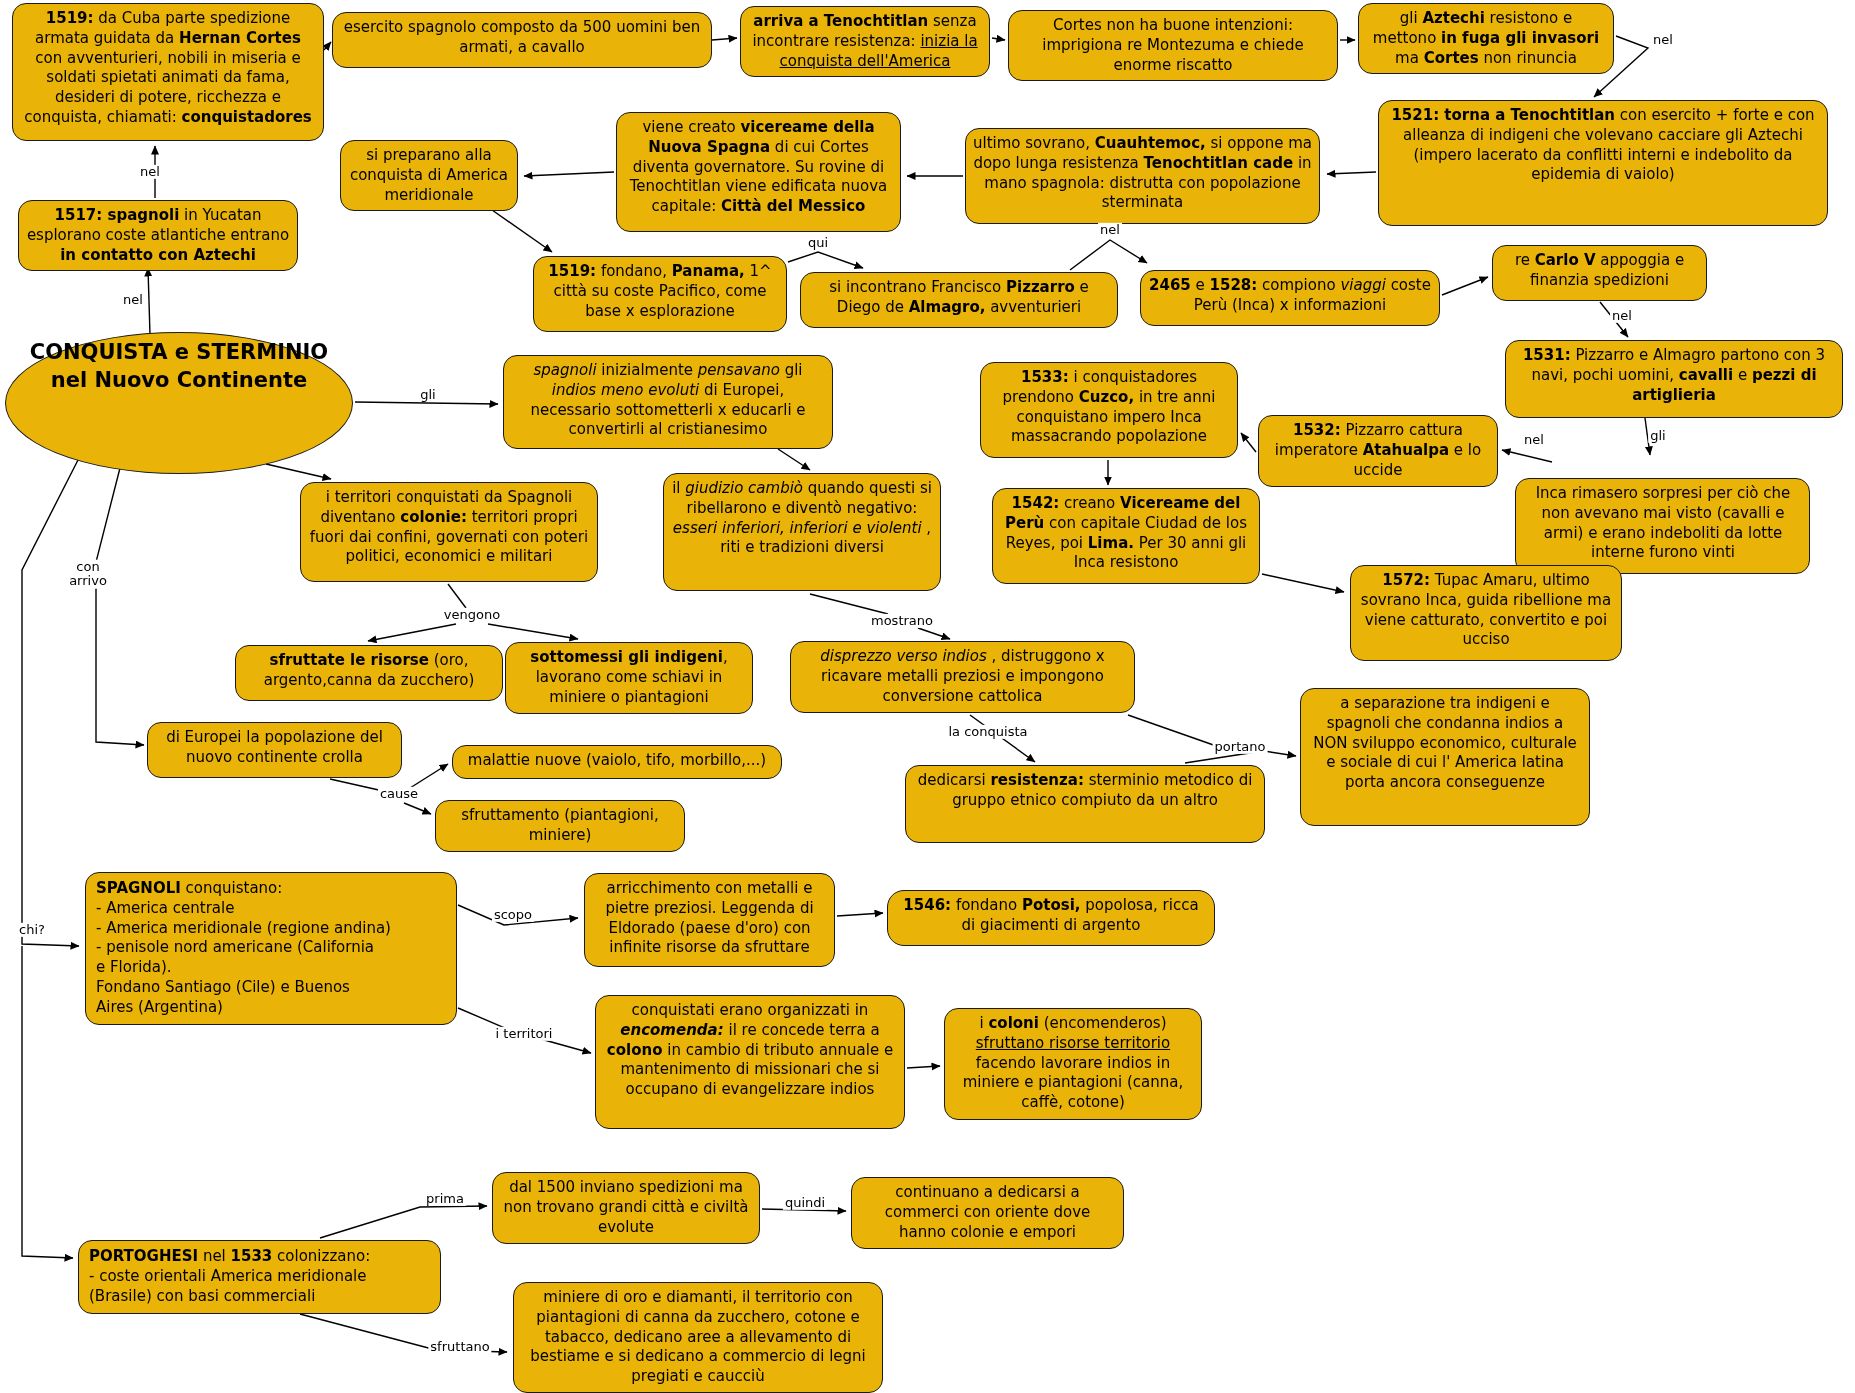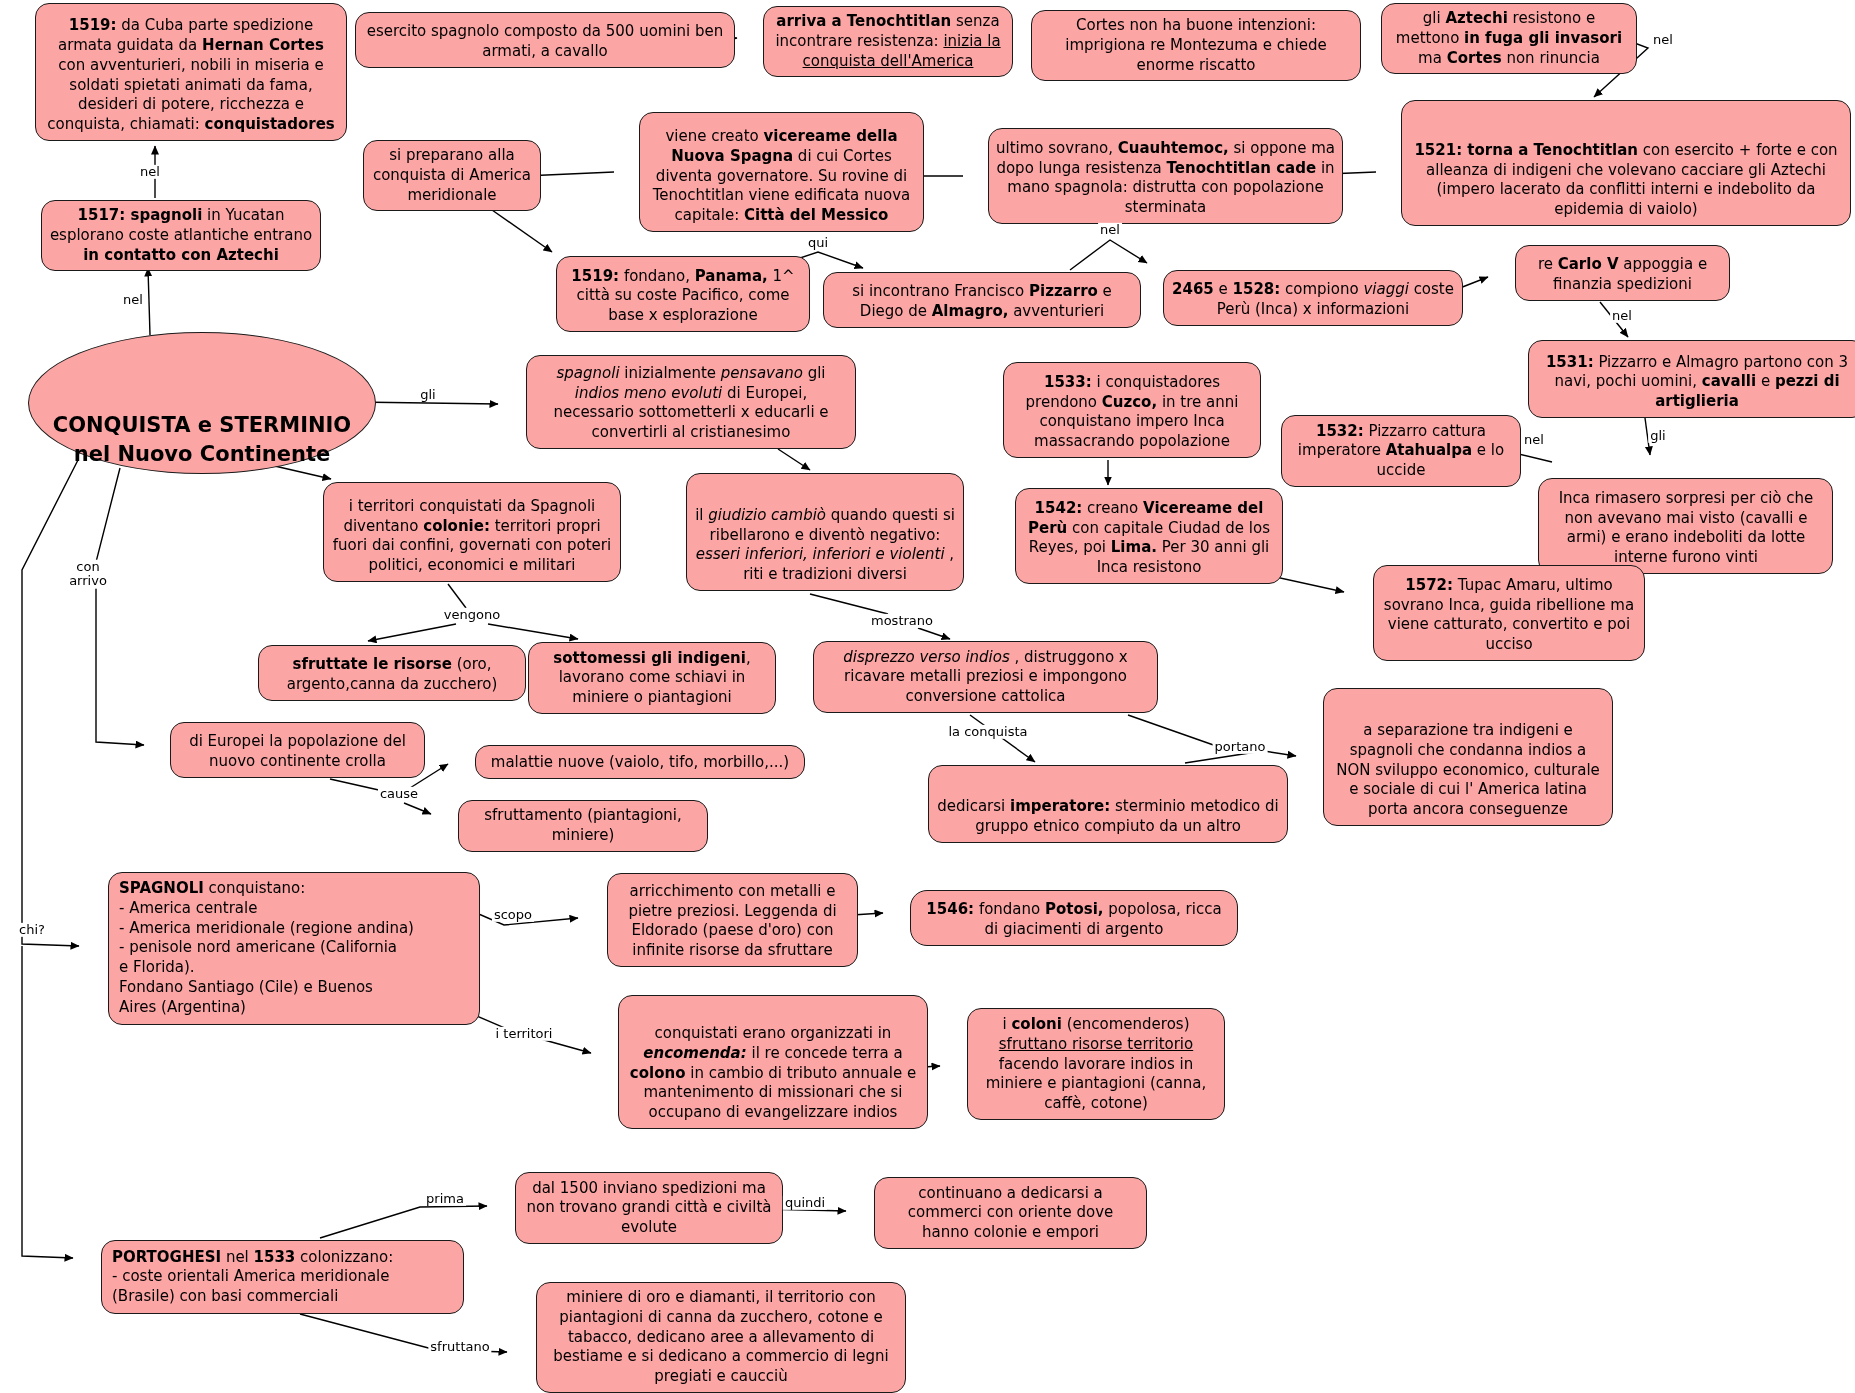--- a/index.html
+++ b/index.html
@@ -10,26 +10,25 @@
     font-family:"DejaVu Sans","Liberation Sans",sans-serif;
     color:#000;
     overflow:hidden;
   }
   #wires{position:absolute;left:0;top:0;width:1855px;height:1393px;}
   .node{
     position:absolute;
     box-sizing:border-box;
     border:1.5px solid #1a1a1a;
     border-radius:14px;
-    background:#fca5a5;
-    display:flex;align-items:flex-end;justify-content:center;
+    background:#eab308;
+    display:flex;align-items:flex-start;justify-content:center;
     text-align:center;
     font-size:15px;line-height:1.32;
     padding:5px 7px;
-    margin-left:23px;
   }
   .node.left{text-align:left;justify-content:flex-start;white-space:pre-line;padding:6px 10px;}
   .node.ellipse{
     border-radius:50%;
     font-size:21px;line-height:1.35;font-weight:bold;
     white-space:pre-line;
   }
   .bb{font-weight:bold;}
   .ii{font-style:italic;}
   .uu{text-decoration:underline;}
@@ -188,21 +187,21 @@
       <div class="node" style="left: 147px; top: 722px; width: 255px; min-height: 56px;">
         <div><span>di Europei la popolazione del nuovo continente crolla</span></div>
       </div>
       <div class="node" style="left: 452px; top: 745px; width: 330px; min-height: 34px;">
         <div><span>malattie nuove (vaiolo, tifo, morbillo,...)</span></div>
       </div>
       <div class="node" style="left: 435px; top: 800px; width: 250px; min-height: 34px;">
         <div><span>sfruttamento (piantagioni, miniere)</span></div>
       </div>
       <div class="node" style="left: 905px; top: 765px; width: 360px; min-height: 78px;">
-        <div><span>dedicarsi </span><span class="bb">imperatore:</span><span> sterminio metodico di gruppo etnico compiuto da un altro</span></div>
+        <div><span>dedicarsi </span><span class="bb">resistenza:</span><span> sterminio metodico di gruppo etnico compiuto da un altro</span></div>
       </div>
       <div class="node left" style="left: 85px; top: 872px; width: 372px; min-height: 152px;"><div><span class="bb">SPAGNOLI</span><span> conquistano:
 - America centrale
 - America meridionale (regione andina)
 - penisole nord americane (California
  e Florida).
 Fondano Santiago (Cile) e Buenos
 Aires (Argentina)</span></div></div>
       <div class="node" style="left: 584px; top: 873px; width: 251px; min-height: 94px;">
         <div><span>arricchimento con metalli e pietre preziosi. Leggenda di Eldorado (paese d'oro) con infinite risorse da sfruttare</span></div>

